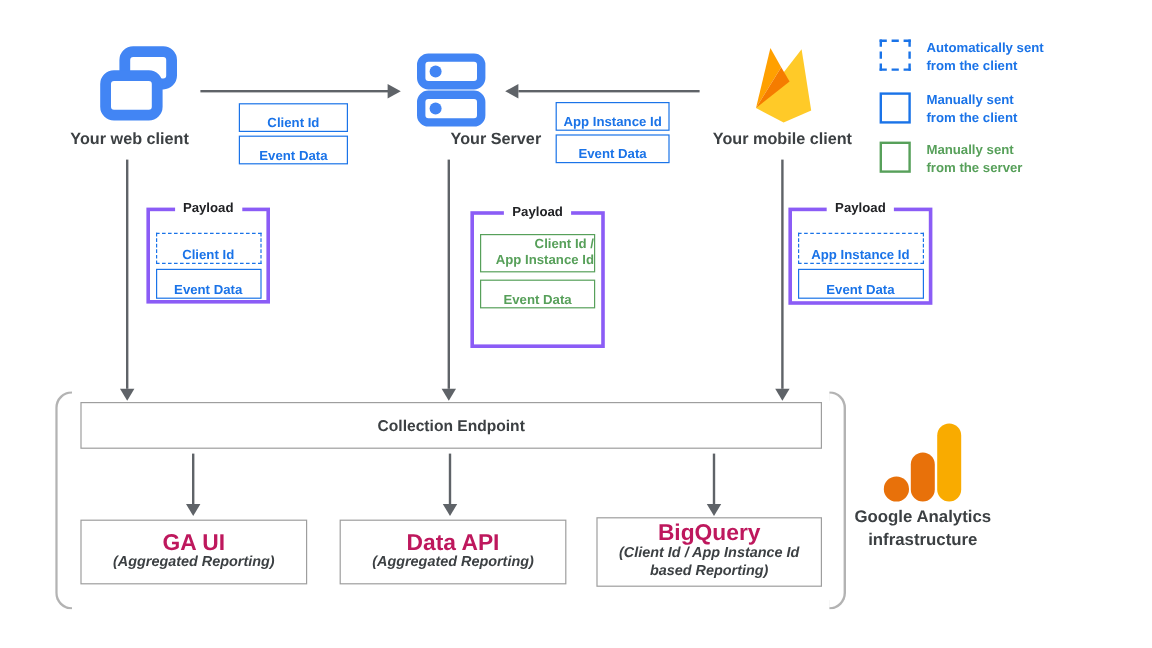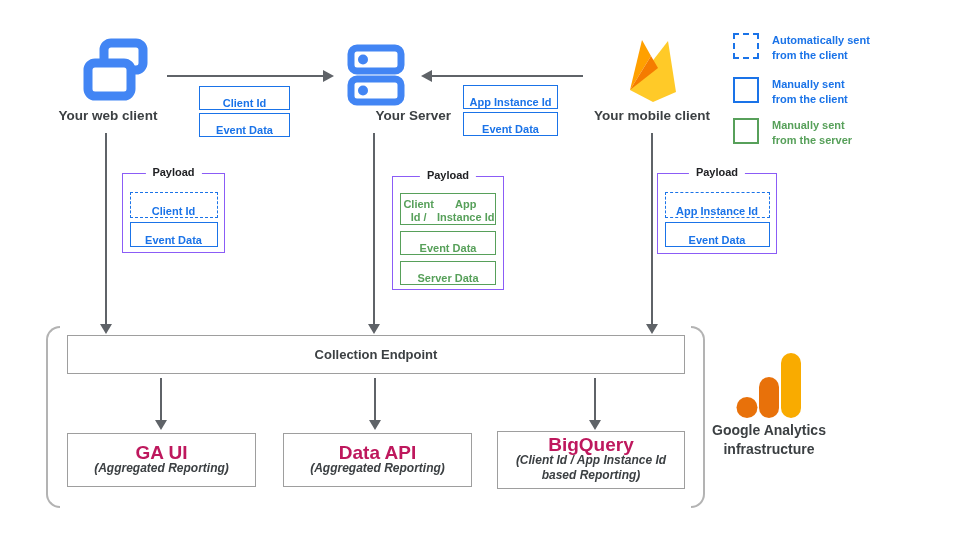--- a/index.html
+++ b/index.html
@@ -22,21 +22,21 @@
   .tag.dashed{border-style:dashed;}
   
   .swatch{position:absolute;width:26px;height:26px;background:#fff;box-sizing:border-box;}
   .swatch.dashed-blue{border:2px dashed #1a73e8;}
   .swatch.solid-blue{border:2px solid #1a73e8;}
   .swatch.solid-green{border:2px solid #57a05a;}
   .legend-text{position:absolute;font-size:11px;line-height:15px;font-weight:600;width:130px;}
   .legend-text.blue{color:#1a73e8;}
   .legend-text.green{color:#57a05a;}
   
-  .payload{position:absolute;border:1px solid #8b5cf6;background:#fff;box-sizing:border-box;}
+  .payload{position:absolute;border:3px solid #8b5cf6;background:#fff;box-sizing:border-box;}
   .payload-title{position:absolute;top:-8px;left:50%;transform:translateX(-50%);
                  background:#fff;padding:0 7px;font-size:11px;font-weight:bold;color:#202124;white-space:nowrap;}
   .payload-items{display:flex;flex-direction:column;align-items:center;}
   
   .gray-box{position:absolute;border:1px solid #9e9e9e;background:#fff;box-sizing:border-box;
             display:flex;flex-direction:column;align-items:center;justify-content:center;text-align:center;}
   .endpoint-label{font-size:13px;font-weight:600;color:#3c4043;}
   .out-title{font-size:19px;font-weight:700;color:#be185d;line-height:16px;}
   .out-sub{font-size:12px;font-style:italic;font-weight:600;color:#3c4043;line-height:15px;}
   .out-sub span{display:inline-block;max-width:178px;}
@@ -122,29 +122,26 @@
         </div>
       <div class="tag blue" style="width:88px;height:25px;">
           <span>Event Data</span>
         </div>
     </div>
   </div>
 
   <div class="payload" style="left:392px;top:176px;width:112px;height:114px;">
     <div class="payload-title">Payload</div>
     <div class="payload-items" style="padding-top:16px;gap:6px;">
-      <div class="tag green" style="width:96px;height:32px;line-height:13px;">
+      <div class="tag green" style="width:96px;height:32px;flex-direction:column;line-height:13px;">
         <span>Client Id /</span>
         <span>App Instance Id</span>
       </div>
       <div class="tag green" style="width:96px;height:24px;">
           <span>Event Data</span>
-        </div>
-      <div class="tag green" style="width:96px;height:24px;">
-          <span>Server Data</span>
         </div>
     </div>
   </div>
 
   <div class="payload" style="left:657px;top:173px;width:120px;height:81px;">
     <div class="payload-title">Payload</div>
     <div class="payload-items" style="padding-top:18px;gap:4px;">
       <div class="tag blue dashed" style="width:105px;height:26px;">
           <span>App Instance Id</span>
         </div>

